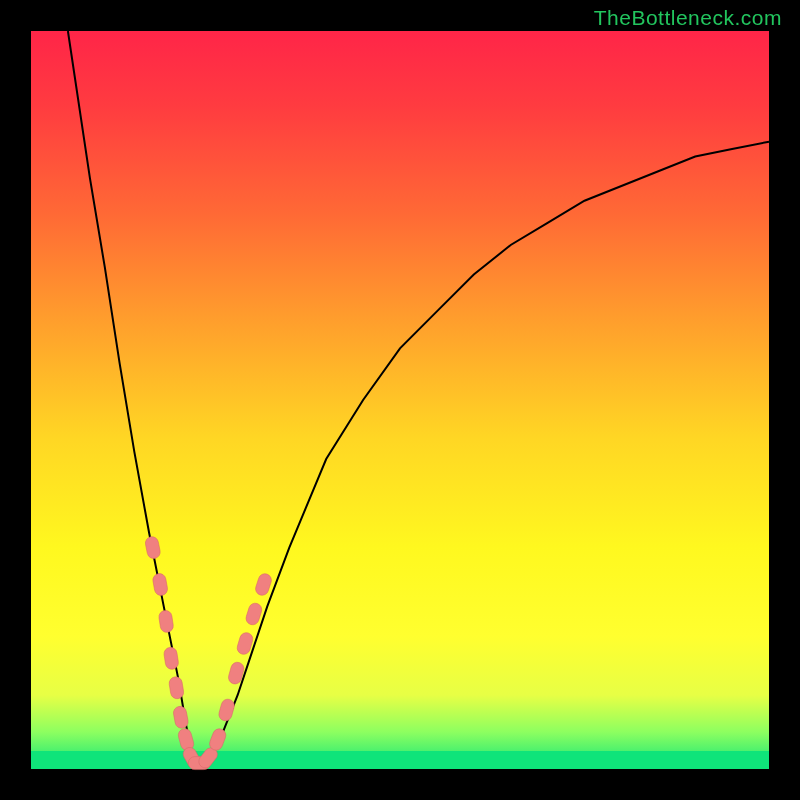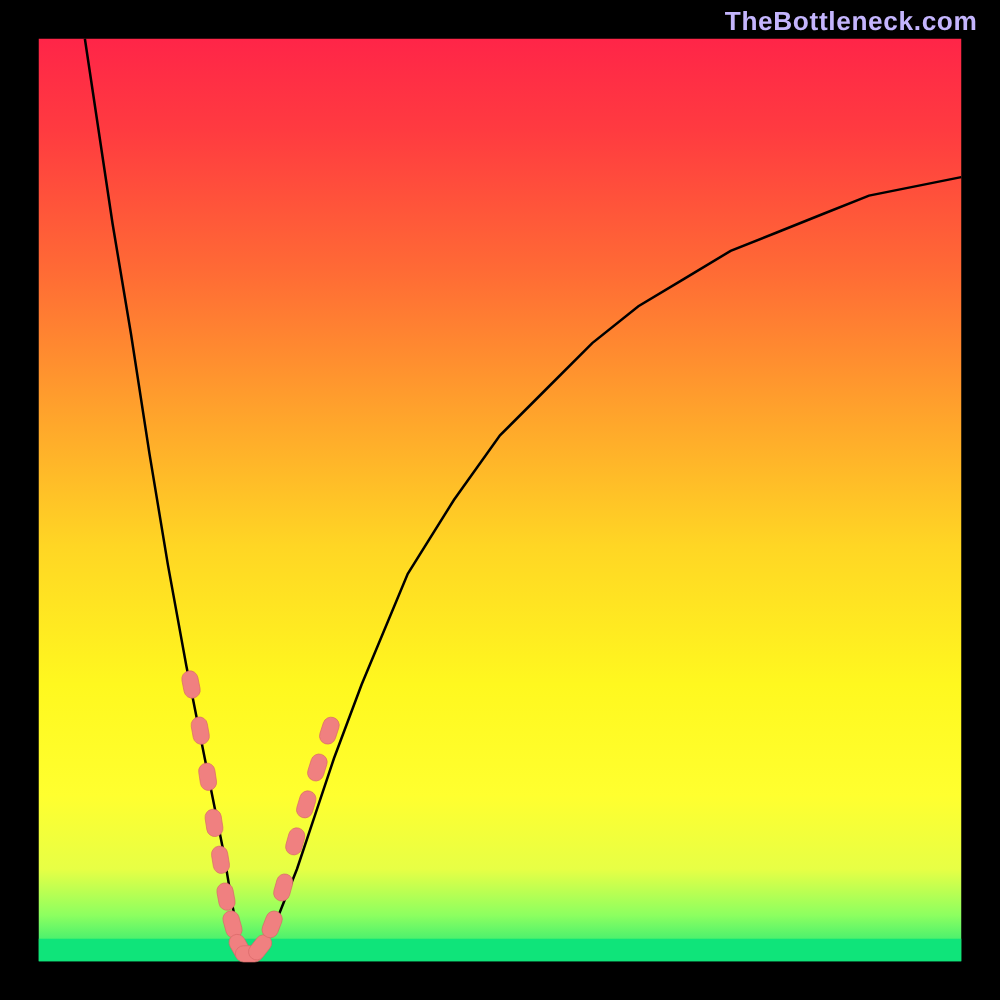--- a/index.html
+++ b/index.html
@@ -40,24 +40,24 @@
     left: 0;
     bottom: 0;
     width: 100%;
     height: 18px;
     background: #0fe47a;
   }
   .watermark {
     position: absolute;
     top: 6px;
     right: 18px;
-    color: #c4b5fd;
+    color: #22c55e;
     font-size: 21px;
     letter-spacing: 0.5px;
-    font-weight: 700;
+    font-weight: 400;
     user-select: none;
   }
   svg.curve {
     position: absolute;
     left: 0;
     top: 0;
     width: 738px;
     height: 738px;
     overflow: visible;
   }

